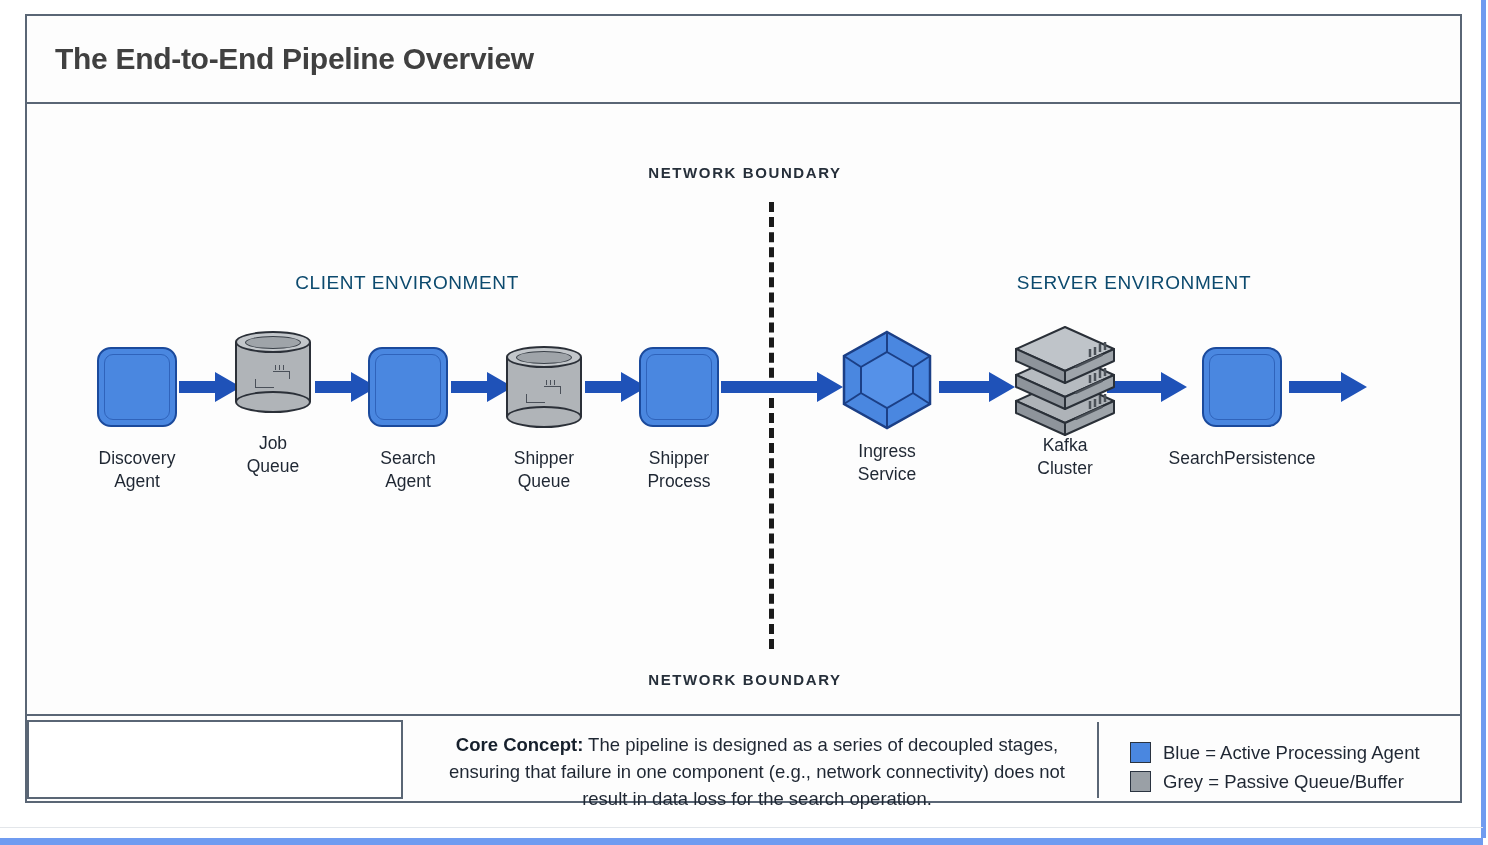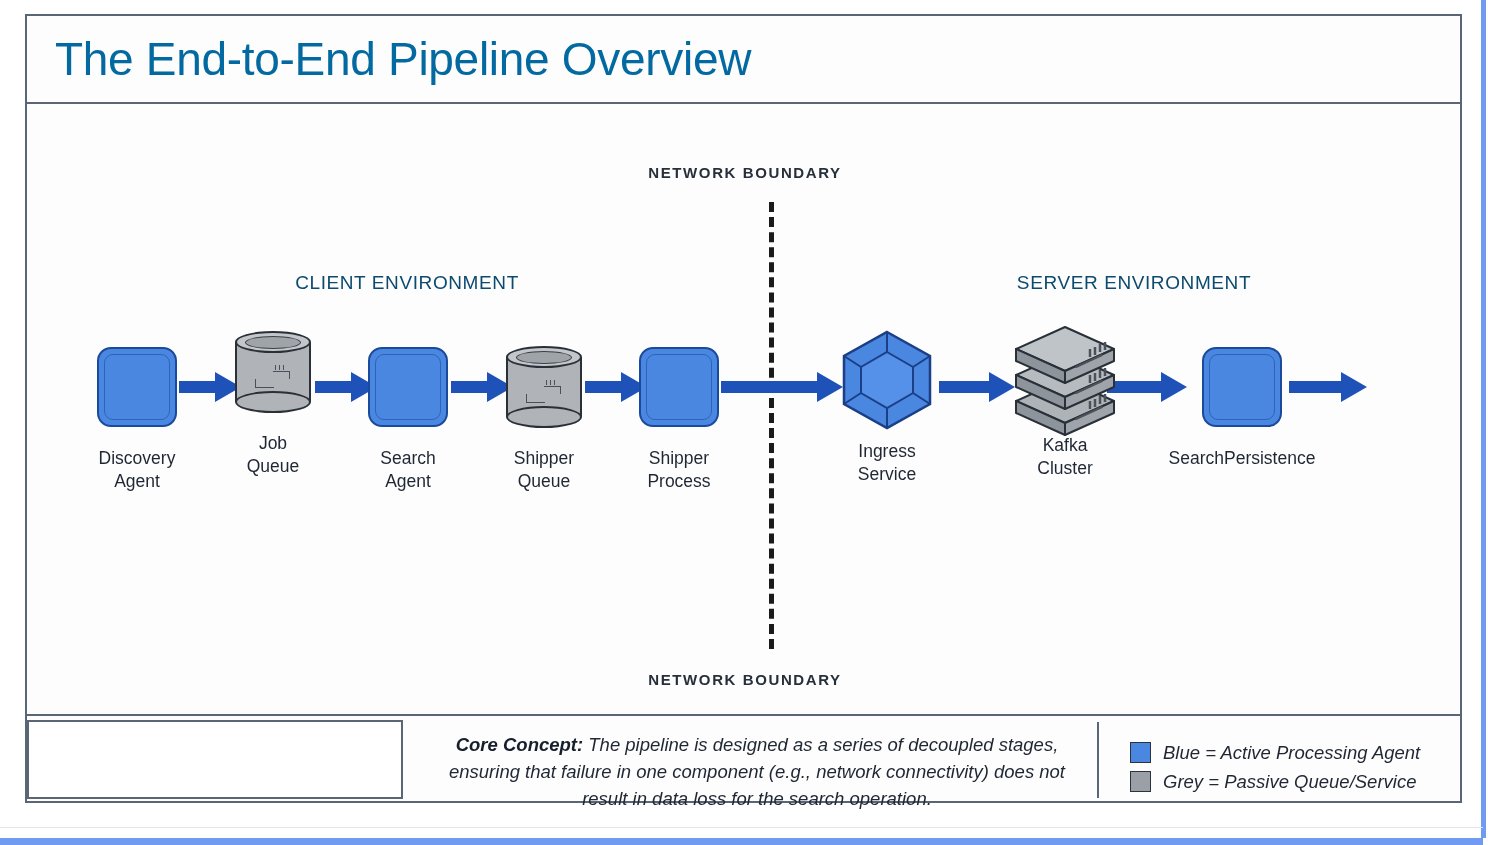--- a/index.html
+++ b/index.html
@@ -34,23 +34,23 @@
     top: 0;
     width: 100%;
     height: 88px;
     border-bottom: 2px solid #5a6675;
     box-sizing: border-box;
     display: flex;
     align-items: center;
   }
   .title-text {
     margin-left: 28px;
-    font-size: 46px;
-    font-weight: normal;
-    color: #0369a1;
+    font-size: 30px;
+    font-weight: bold;
+    color: #404040;
     letter-spacing: -0.3px;
   }
 
   
   .canvas {
     position: absolute;
     left: 0;
     top: 88px;
     width: 100%;
     height: 612px;
@@ -258,21 +258,20 @@
   .arrow svg { display: block; }
 
   
   .footer {
     position: absolute;
     left: 0;
     top: 700px;
     width: 100%;
     height: 107px;
     box-sizing: border-box;
-    font-style: italic;
   }
   .footer-empty {
     position: absolute;
     left: 0px;
     top: 4px;
     width: 376px;
     height: 79px;
     border: 2px solid #5a6675;
     box-sizing: border-box;
     background: #ffffff;
@@ -536,21 +535,21 @@
 
       <div class="legend-divider"></div>
 
       <div class="legend">
         <div class="legend-row">
           <span class="swatch sw-blue"></span>
           <span class="legend-text">Blue = Active Processing Agent</span>
         </div>
         <div class="legend-row">
           <span class="swatch sw-grey"></span>
-          <span class="legend-text">Grey = Passive Queue/Service</span>
+          <span class="legend-text">Grey = Passive Queue/Buffer</span>
         </div>
       </div>
 
     </div>
 
   </div>
 
   <div class="right-accent"></div>
   <div class="bottom-hairline"></div>
   <div class="bottom-accent"></div>

